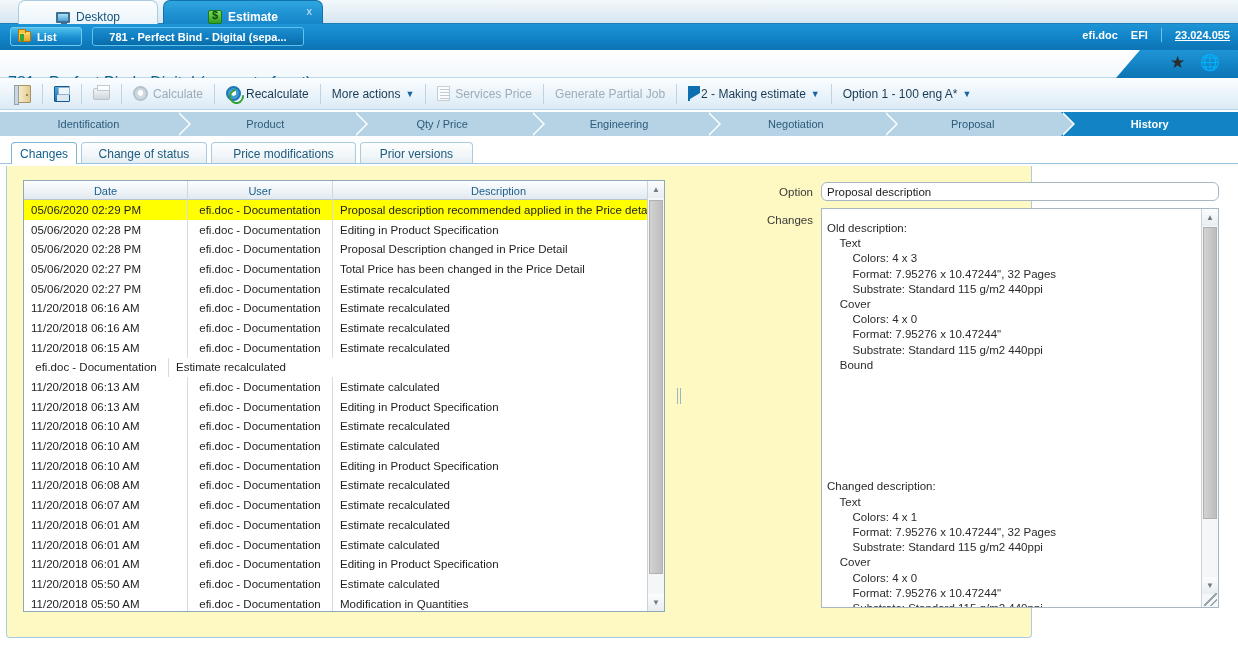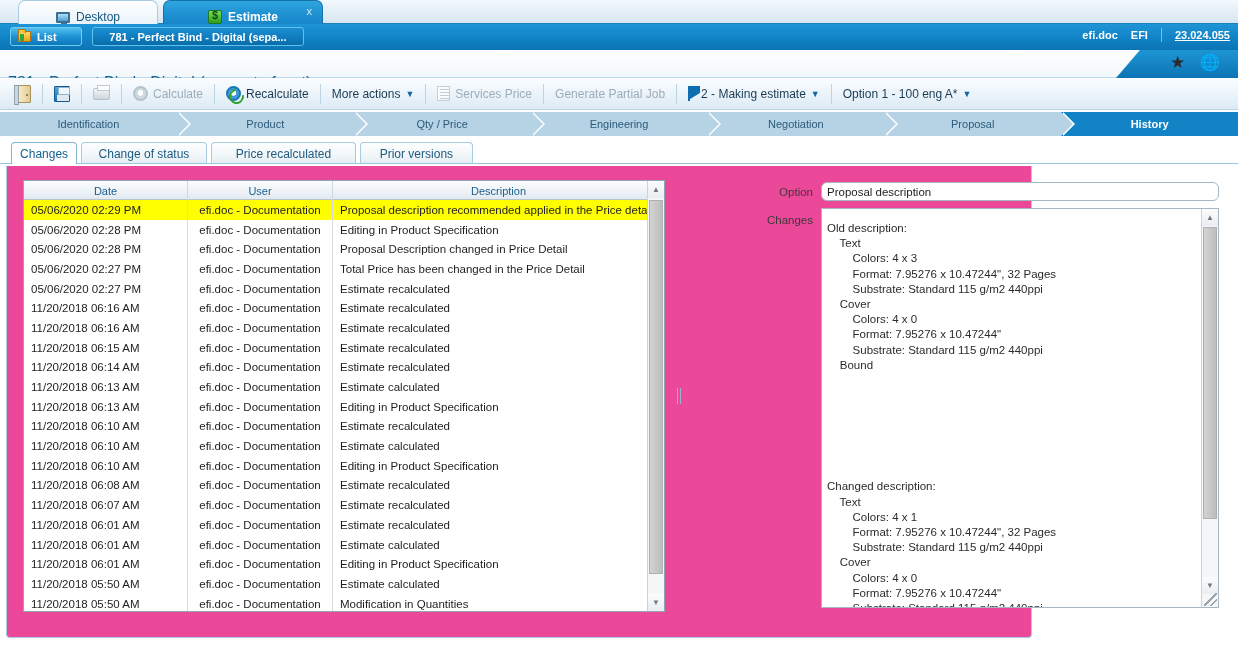--- a/index.html
+++ b/index.html
@@ -236,21 +236,21 @@
     color: #11628f;
     z-index: 3;
   }
   .tab-underline {
     position:absolute; left:0; top:163px; width:1238px; height:1px; background:#9dc6de;
   }
 
   
   .panel {
     position: absolute; left: 6px; top: 166px; width: 1026px; height: 472px;
-    background: #ec4899;
+    background: #fef9c3;
     border: 1px solid #a9cde5;
     border-top: none;
     border-radius: 0 0 4px 4px;
   }
 
   
   .grid {
     position: absolute; left: 16px; top: 14px; width: 642px; height: 432px;
     background: #ffffff; border: 1px solid #8fa8b8;
     overflow: hidden;
@@ -459,21 +459,21 @@
   </div>
 
 <div class="tabrow" id="tabrow">
     <div class="ttab sel" style="left: 11px; width: 66.2px;">
       <span>Changes</span>
     </div>
     <div class="ttab" style="left: 81.2px; width: 125.6px;">
       <span>Change of status</span>
     </div>
     <div class="ttab" style="left: 210.8px; width: 145.4px;">
-      <span>Price recalculated</span>
+      <span>Price modifications</span>
     </div>
     <div class="ttab" style="left: 360.2px; width: 112.4px;">
       <span>Prior versions</span>
     </div>
   </div>
 <div class="tab-underline"></div>
 
 <div class="panel">
 
   <div class="grid">
@@ -517,21 +517,20 @@
           <div class="gc c-date">11/20/2018 06:16 AM</div>
           <div class="gc c-user">efi.doc - Documentation</div>
           <div class="gc c-desc">Estimate recalculated</div>
         </div>
         <div class="grow">
           <div class="gc c-date">11/20/2018 06:15 AM</div>
           <div class="gc c-user">efi.doc - Documentation</div>
           <div class="gc c-desc">Estimate recalculated</div>
         </div>
         <div class="grow">
-          <div class="gc c-date">11/20/2018 06:14 AM</div>
           <div class="gc c-user">efi.doc - Documentation</div>
           <div class="gc c-desc">Estimate recalculated</div>
         </div>
         <div class="grow">
           <div class="gc c-date">11/20/2018 06:13 AM</div>
           <div class="gc c-user">efi.doc - Documentation</div>
           <div class="gc c-desc">Estimate calculated</div>
         </div>
         <div class="grow">
           <div class="gc c-date">11/20/2018 06:13 AM</div>

